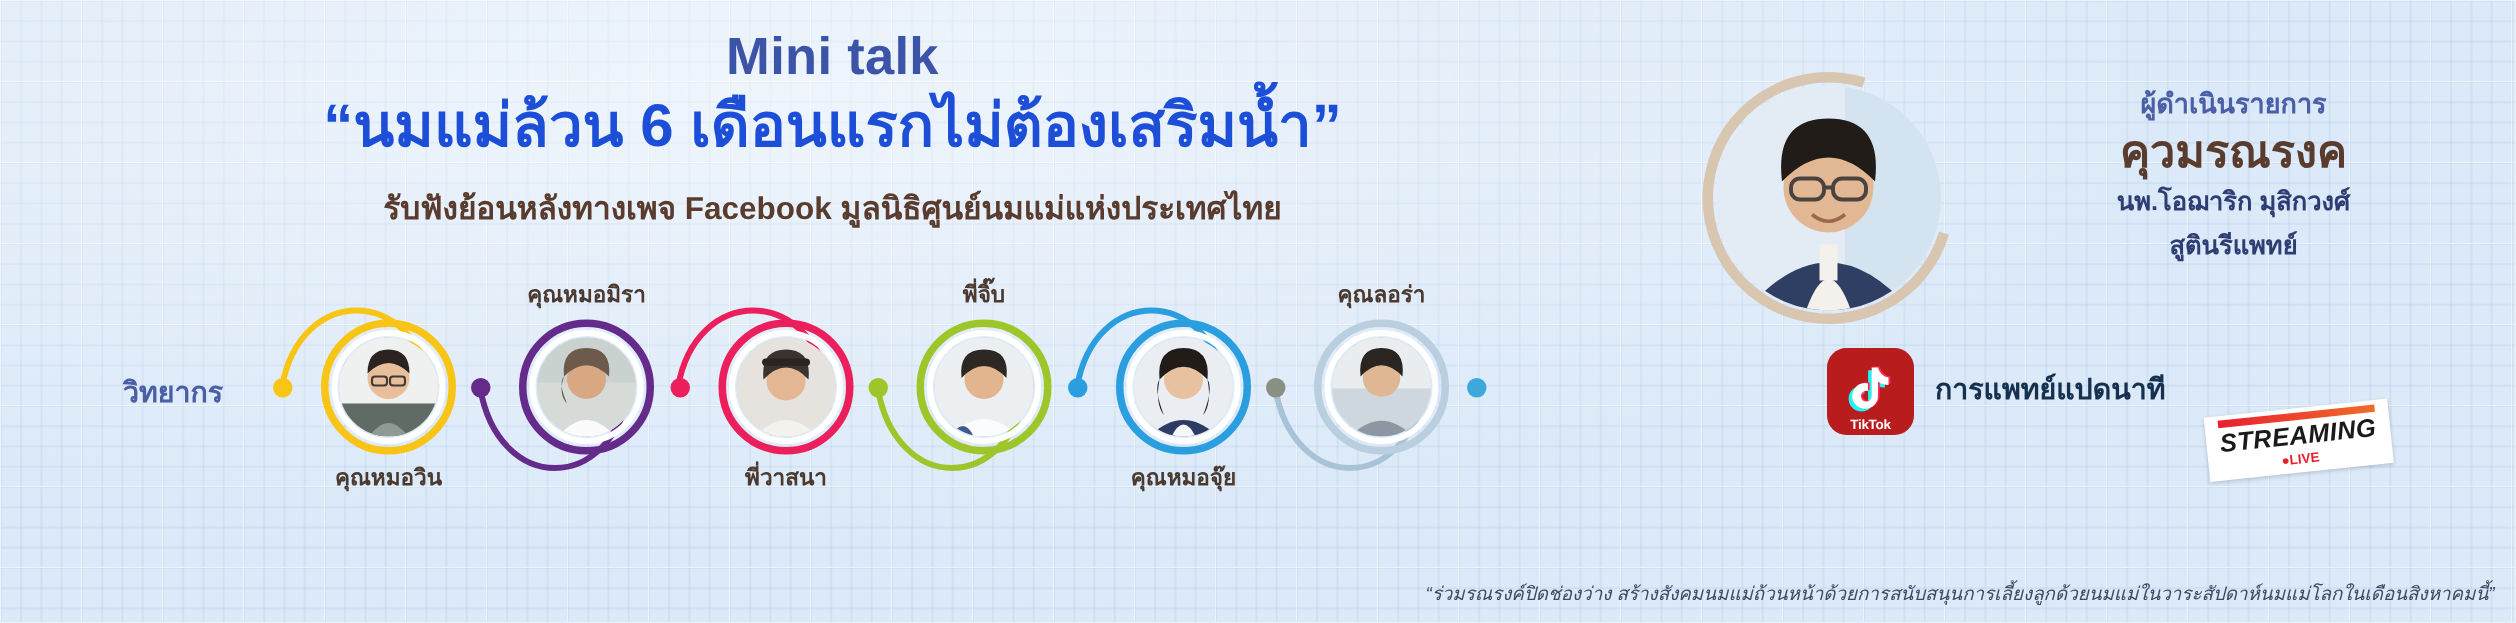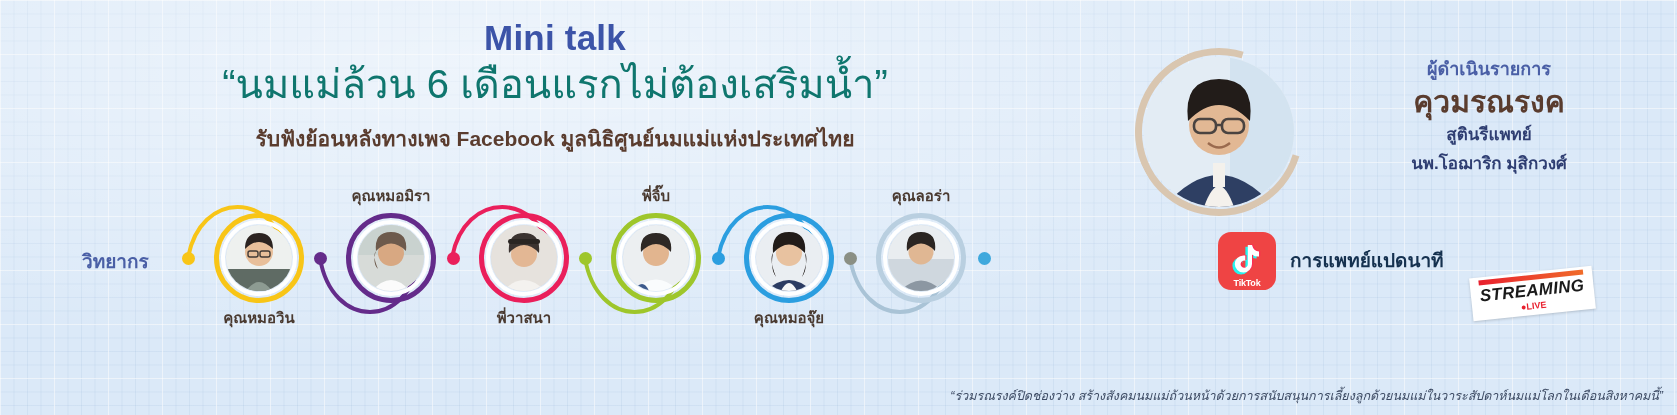--- a/index.html
+++ b/index.html
@@ -34,21 +34,21 @@
   
   .headline {
     position: absolute; left: 0; top: 18px; width: 1110px;
     text-align: center;
   }
   .h-mini {
     font-size: 35px; font-weight: bold; color: #3c54a8;
     letter-spacing: .2px; line-height: 1.12;
   }
   .h-quote {
-    font-size: 40px; font-weight: normal; color: #0f766e;
+    font-size: 40px; font-weight: bold; color: #1d4ed8;
     line-height: 1.25; margin-top: 2px;
     white-space: nowrap;
   }
   .h-sub {
     font-size: 21px; font-weight: bold; color: #5a3c2e;
     margin-top: 13px; white-space: nowrap;
   }
 
   
   #timeline { position: absolute; left: 0; top: 180px; width: 1110px; height: 165px; }
@@ -99,21 +99,21 @@
     background: #e8eef6;
   }
   .host-text { position: absolute; left: 168px; top: 6px; width: 372px; text-align: center; }
   .host-role { font-size: 18px; color: #4a5fa6; font-weight: bold; }
   .host-name { font-size: 30px; font-weight: bold; color: #5a3c2e; margin-top: 2px; line-height: 1.1;}
   .host-full { font-size: 17px; font-weight: bold; color: #2f3e72; margin-top: 6px; line-height: 1.35; }
 
   
   #tiktok { position: absolute; left: 1218px; top: 232px; display: flex; align-items: center; gap: 14px; }
   .tt-icon {
-    width: 58px; height: 58px; border-radius: 13px; background: #ef4444;
+    width: 58px; height: 58px; border-radius: 13px; background: #b91c1c;
     position: relative; overflow:hidden;
     display:flex; align-items:center; justify-content:center;
     flex: 0 0 auto;
   }
   .tt-word {
     position:absolute; bottom:2px; left:0; width:100%;
     text-align:center; color:#fff; font-size:9px; font-weight:bold;
     letter-spacing:-0.2px;
   }
   .tt-label { font-size: 19px; font-weight: bold; color: #15314f; line-height: 1.25; white-space: nowrap; }
@@ -291,22 +291,22 @@
           <rect x="50" y="62" width="22" height="14" rx="6" fill="none" stroke="#4a4340" stroke-width="2.6"></rect>
           <rect x="78" y="62" width="22" height="14" rx="6" fill="none" stroke="#4a4340" stroke-width="2.6"></rect>
           <line x1="72" y1="68" x2="78" y2="68" stroke="#4a4340" stroke-width="2.6"></line>
           <path d="M64 86 q11 9 22 0" fill="none" stroke="#9a6a4e" stroke-width="2.4"></path>
         </svg>
       </div>
     </div>
     <div class="host-text">
       <div class="host-role">ผู้ดำเนินรายการ</div>
       <div class="host-name">คุวมรณรงค</div>
+      <div class="host-full">นพ.โอฌาริก มุสิกวงศ์</div>
       <div class="host-full">สูตินรีแพทย์</div>
-      <div class="host-full">นพ.โอฌาริก มุสิกวงศ์</div>
     </div>
   </div>
 
   <div id="tiktok">
     <div class="tt-icon">
       <svg width="34" height="34" viewBox="0 0 34 34" style="margin-top:-6px;">
         <path d="M22 4 q1.5 6 7 6.6 v5 q-4.2 .2 -7 -2.2 v9.6 a8.6 8.6 0 1 1 -8.6 -8.6 q1 0 1.9 .2 v5.1 a3.6 3.6 0 1 0 2.5 3.4 V4 z" fill="#25F4EE" transform="translate(-2.4,1.8)"></path>
         <path d="M22 4 q1.5 6 7 6.6 v5 q-4.2 .2 -7 -2.2 v9.6 a8.6 8.6 0 1 1 -8.6 -8.6 q1 0 1.9 .2 v5.1 a3.6 3.6 0 1 0 2.5 3.4 V4 z" fill="#FE2C55" transform="translate(1.2,-0.6)"></path>
         <path d="M22 4 q1.5 6 7 6.6 v5 q-4.2 .2 -7 -2.2 v9.6 a8.6 8.6 0 1 1 -8.6 -8.6 q1 0 1.9 .2 v5.1 a3.6 3.6 0 1 0 2.5 3.4 V4 z" fill="#ffffff"></path>
       </svg>

